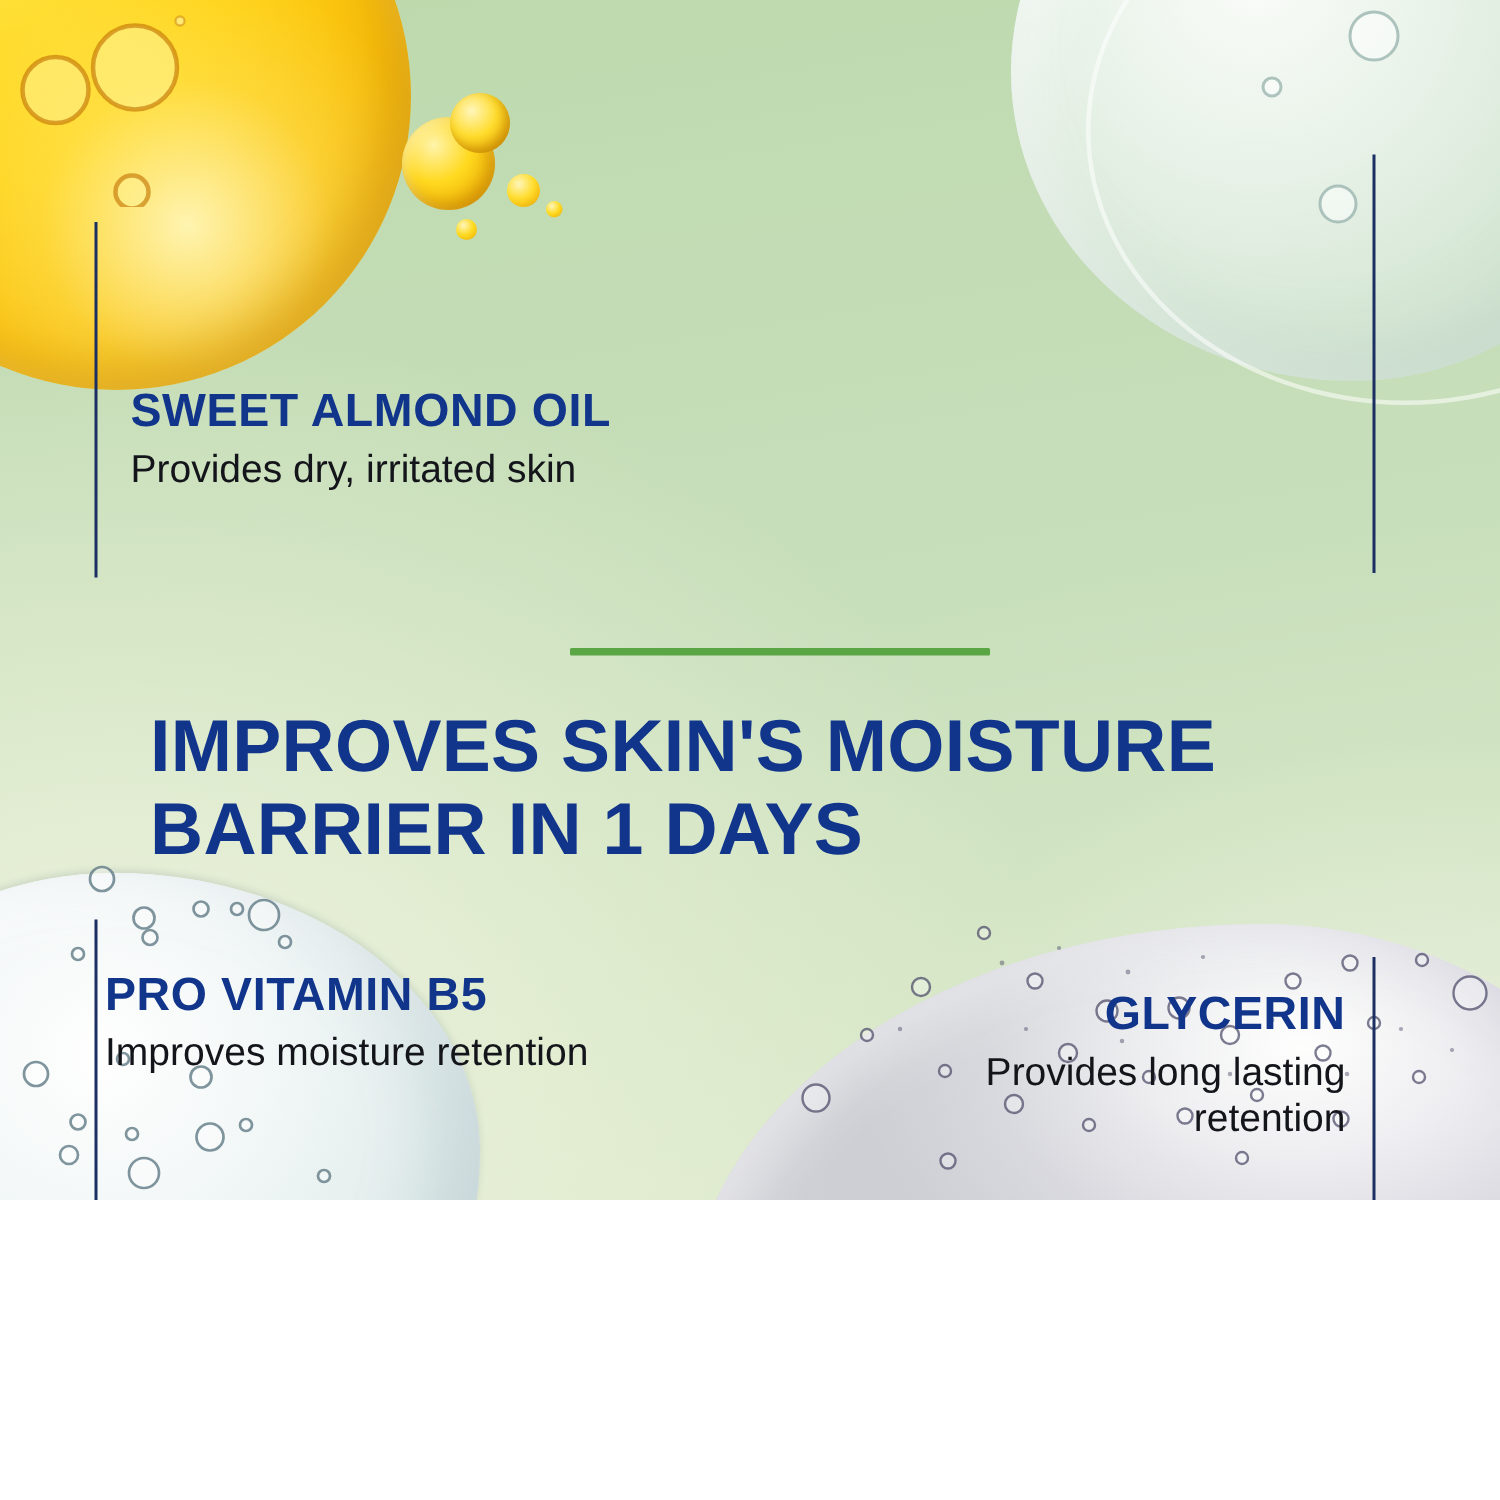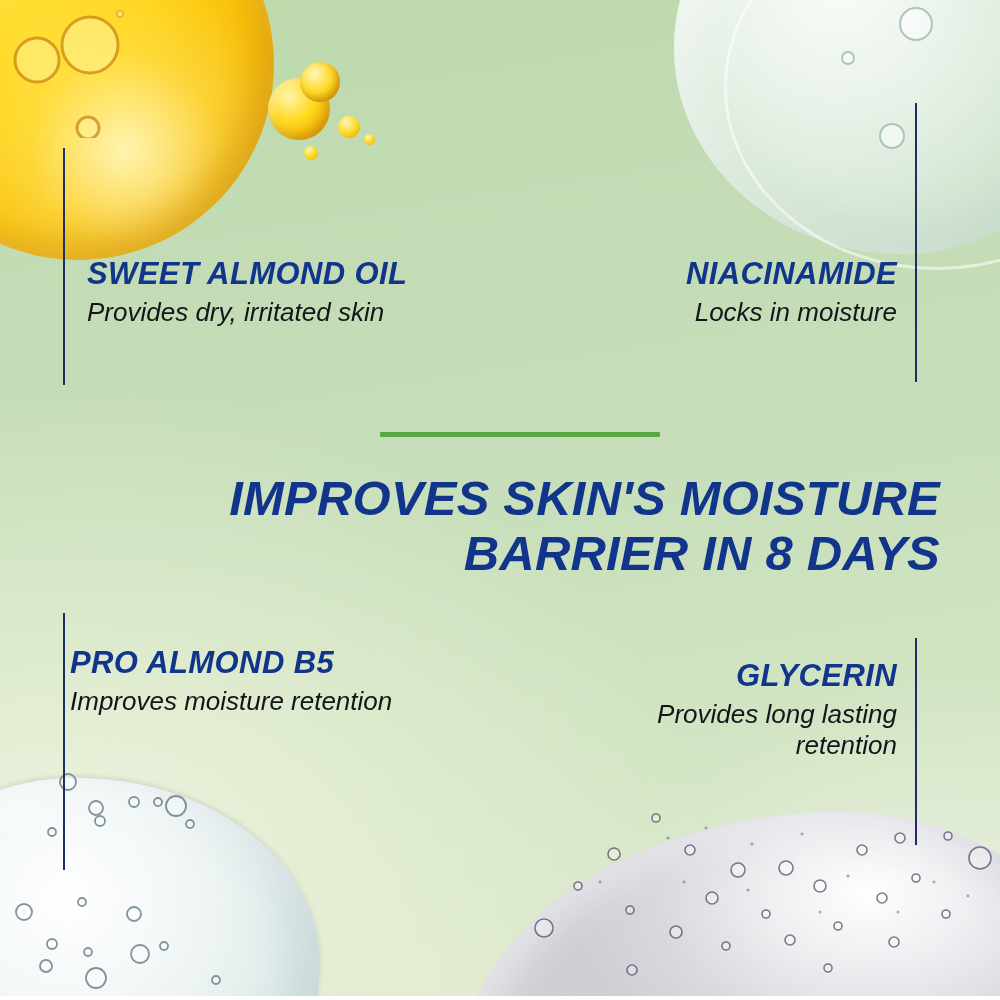--- a/index.html
+++ b/index.html
@@ -3,28 +3,27 @@
 <meta charset="utf-8">
 <style>
   html, body {
     margin: 0;
     padding: 0;
     background: #ffffff;
   }
   #canvas {
     position: relative;
     width: 1000px;
-    height: 996px;
+    height: 800px;
     overflow: hidden;
     font-family: "Liberation Sans", sans-serif;
     background:
       radial-gradient(ellipse 900px 700px at 8% 88%, rgba(240,244,225,0.95) 0%, rgba(232,240,214,0.55) 38%, rgba(200,222,185,0.0) 70%),
       radial-gradient(ellipse 800px 600px at 95% 95%, rgba(238,242,228,0.75) 0%, rgba(210,228,195,0.2) 45%, rgba(200,222,185,0.0) 72%),
       linear-gradient(171deg, #bcd9ab 0%, #c3dcb5 26%, #c8dfbb 52%, #d3e5c4 76%, #e2ecd3 100%);
-    font-style: italic;
   }
 
   
   .art { position: absolute; pointer-events: none; }
 
   
   #oil-main {
     left: -118px; top: -132px;
     width: 392px; height: 392px;
     border-radius: 50%;
@@ -121,21 +120,21 @@
   #block-almond { left: 87px; top: 258px; }
   #block-niacinamide { right: 103px; top: 258px; }
   #block-b5 { left: 70px; top: 647px; }
   #block-glycerin { right: 103px; top: 660px; }
 
   
   #headline-wrap {
     position: absolute;
     left: 0; right: 0;
     top: 432px;
-    text-align: right;
+    text-align: left;
     margin-left: 40px;
   }
   #headline-divider {
     width: 280px; height: 5px;
     background: #5aa544;
     margin: 0 auto 34px auto;
     border-radius: 1px;
   }
   #headline-text {
     color: #12358c;
@@ -262,32 +261,28 @@
   <div class="vrule" style="left:63px; top:148px; height:237px;"></div>
   <div class="vrule" style="left:915px; top:103px; height:279px;"></div>
   <div class="vrule" style="left:63px; top:613px; height:257px;"></div>
   <div class="vrule" style="left:915px; top:638px; height:207px;"></div>
 
   <div class="block" id="block-almond">
     <p class="kicker">SWEET ALMOND OIL</p>
     <p class="desc">Provides dry, irritated skin</p>
   </div>
 
-  <div class="block align-right" id="block-niacinamide">
-    <p class="kicker">NIACINAMIDE</p>
-    <p class="desc">Locks in moisture</p>
-  </div>
 
   <div id="headline-wrap">
     <div id="headline-divider"></div>
-    <h1 id="headline-text"><span>IMPROVES SKIN'S MOISTURE</span><br><span>BARRIER IN 8 DAYS</span></h1>
+    <h1 id="headline-text"><span>IMPROVES SKIN'S MOISTURE</span><br><span>BARRIER IN 1 DAYS</span></h1>
   </div>
 
   <div class="block" id="block-b5">
-    <p class="kicker">PRO ALMOND B5</p>
+    <p class="kicker">PRO VITAMIN B5</p>
     <p class="desc">Improves moisture retention</p>
   </div>
 
   <div class="block align-right" id="block-glycerin">
     <p class="kicker">GLYCERIN</p>
     <p class="desc" style="max-width:252px; margin-left:auto;">Provides long lasting retention</p>
   </div>
 
 </div>
 

